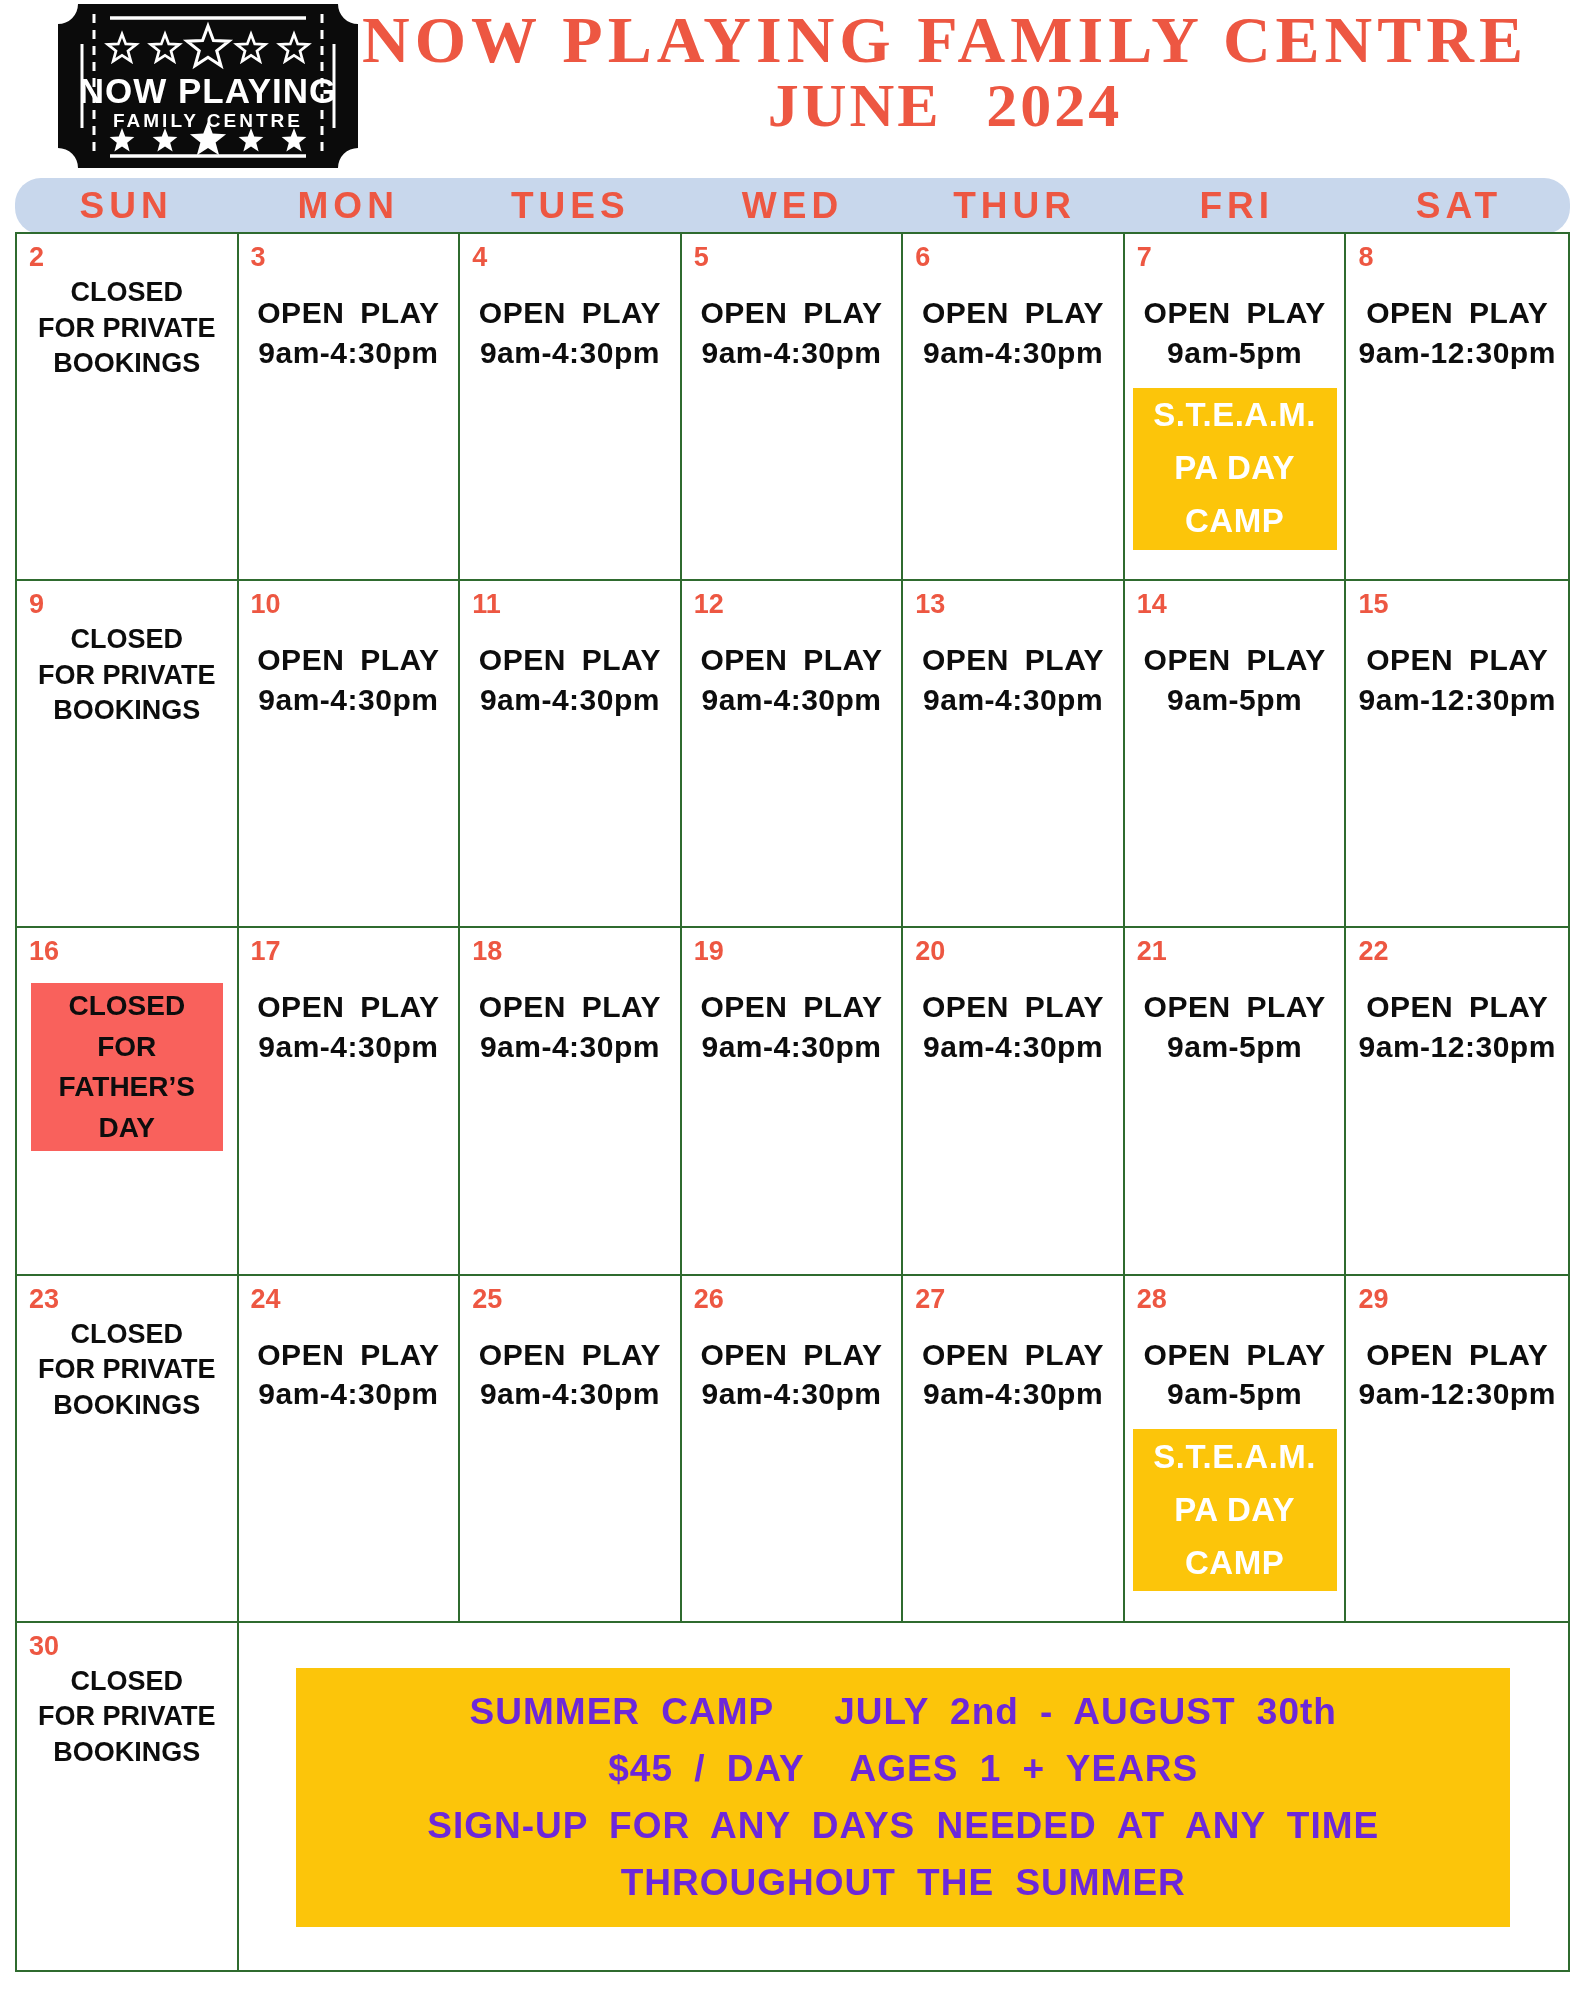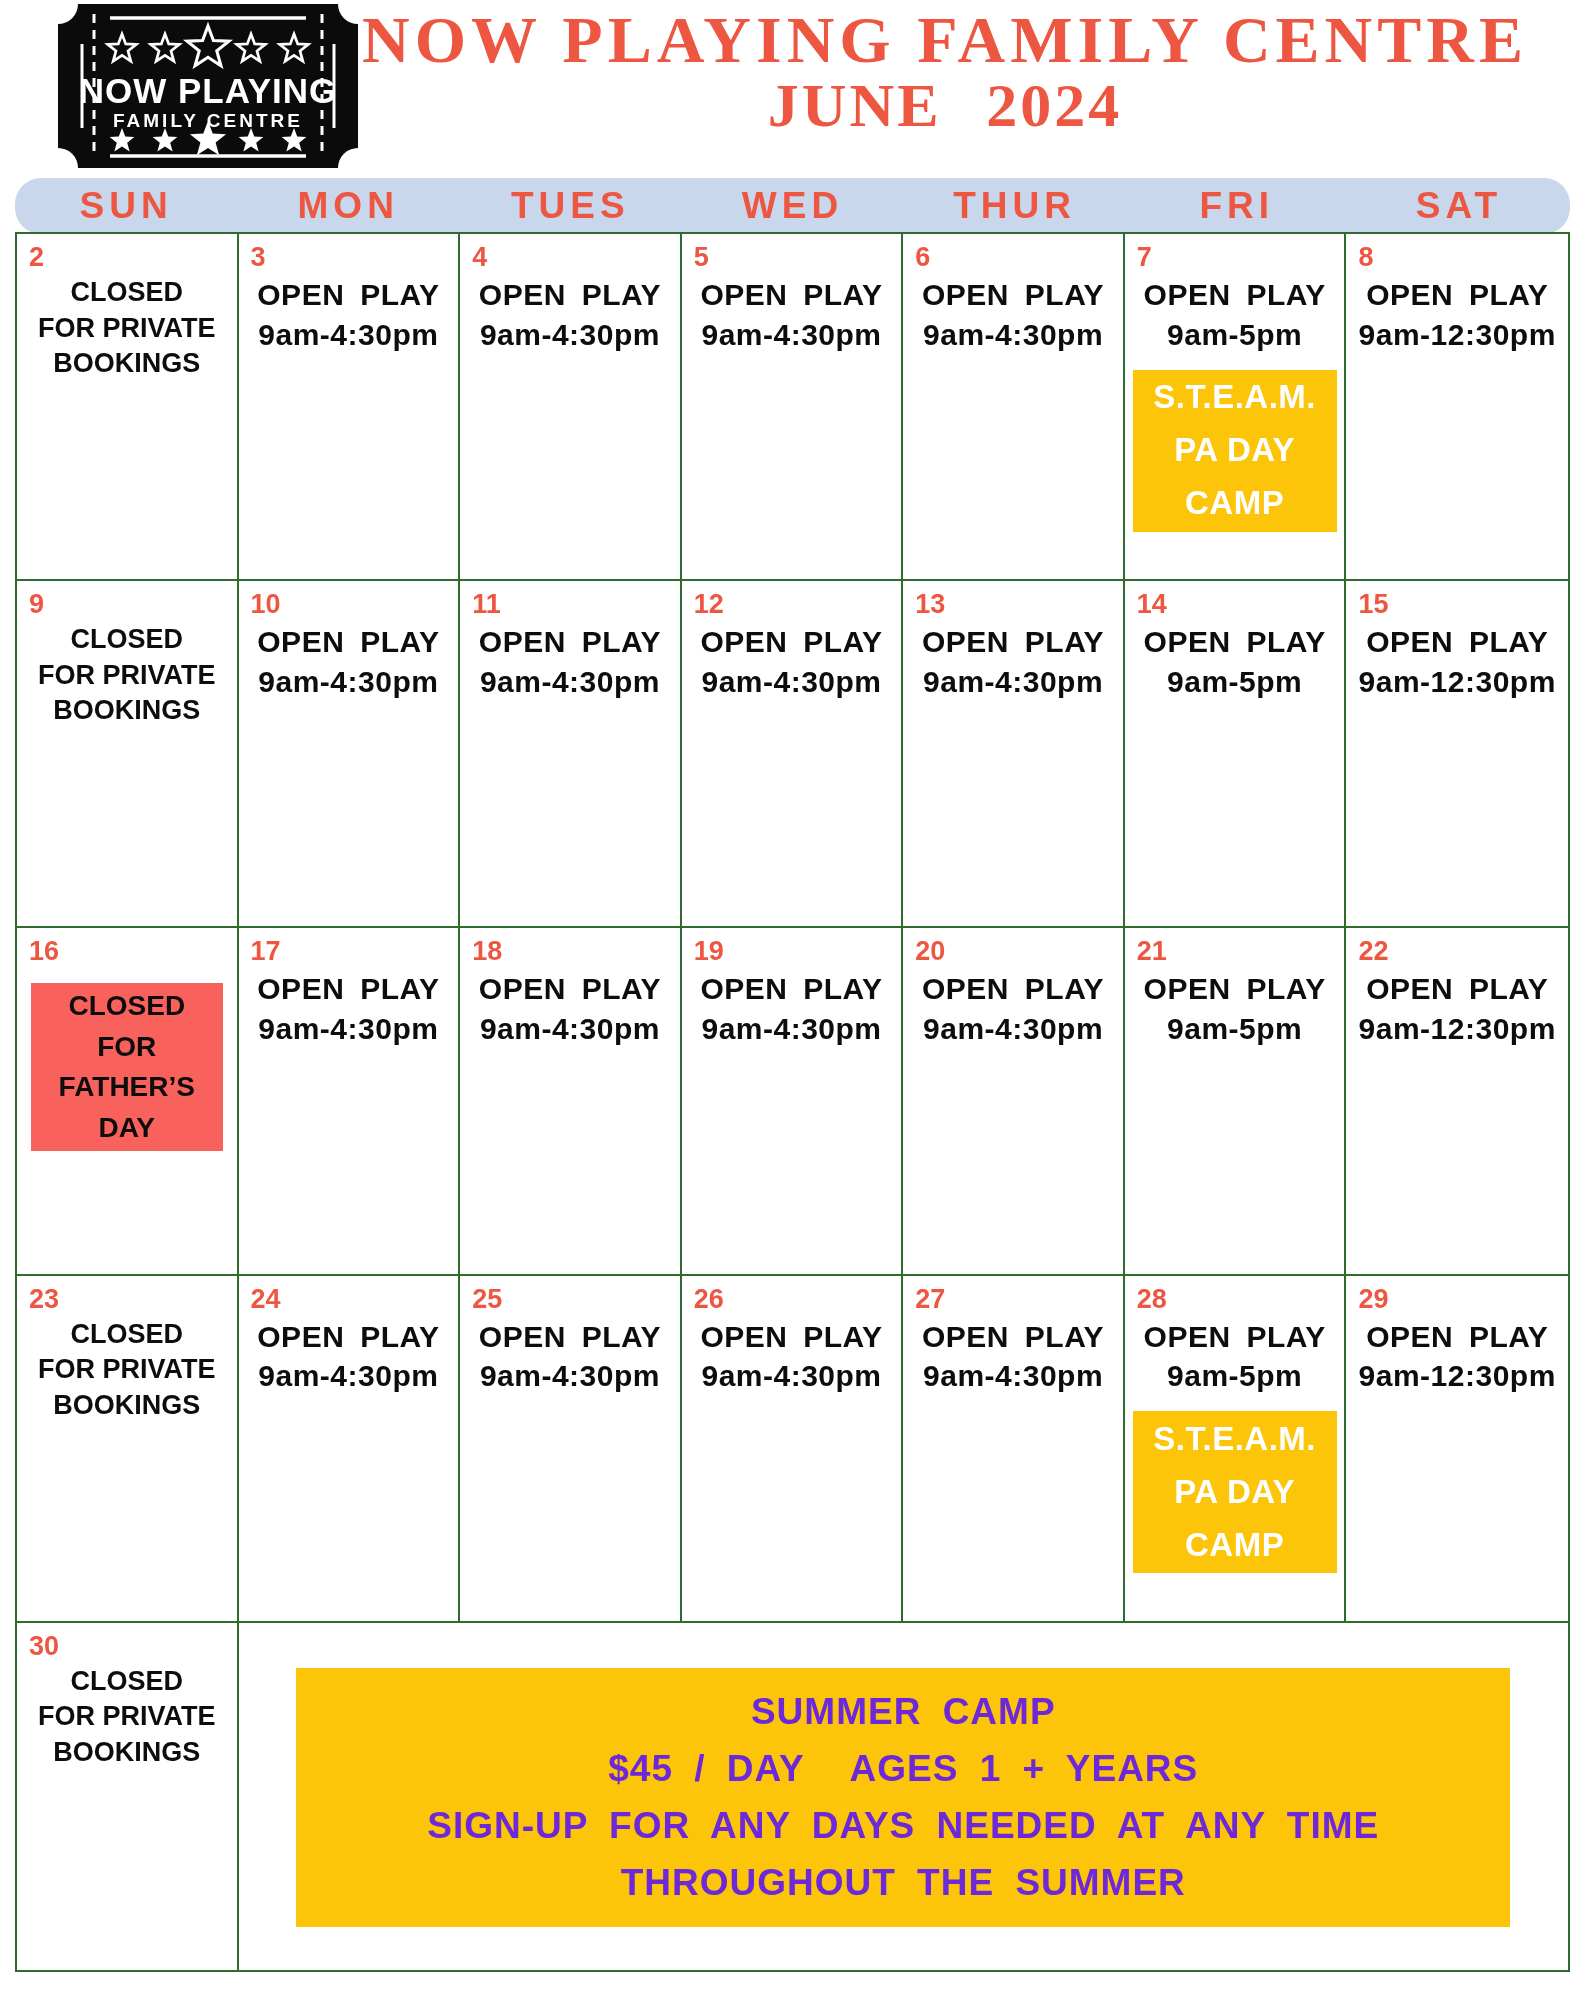--- a/index.html
+++ b/index.html
@@ -35,21 +35,21 @@
     display:grid;grid-template-columns:repeat(7,1fr);grid-template-rows:repeat(5,1fr);
     border:2px solid var(--green);background:#fff;
   }
   .cell{
     border-right:2px solid var(--green);border-bottom:2px solid var(--green);
     padding-top:8px;overflow:hidden;
   }
   .cell.lastcol{border-right:none;}
   .cell.lastrow{border-bottom:none;}
   .dn{color:var(--accent);font-weight:bold;font-size:27px;line-height:1.15;padding-left:12px;}
-  .op{text-align:center;font-weight:bold;font-size:30px;line-height:1.32;word-spacing:7px;letter-spacing:.5px;margin-top:2px;}
+  .op{text-align:center;font-weight:bold;font-size:30px;line-height:1.32;word-spacing:7px;letter-spacing:.5px;margin-top:20px;}
   .tm{text-align:center;font-weight:bold;font-size:30px;line-height:1.3;letter-spacing:.5px;}
   .cl{
     text-align:center;font-weight:bold;font-size:27px;line-height:1.32;
     white-space:pre-line;margin-top:2px;
   }
   .steam{
     width:204px;height:162px;margin:16px auto 0;background:var(--yellow);
     display:flex;align-items:center;justify-content:center;text-align:center;
     color:#fff;font-weight:bold;font-size:33px;line-height:1.6;white-space:pre-line;letter-spacing:.5px;
   }
@@ -279,20 +279,21 @@
   <div class="cell lastrow">
       <div class="dn">30</div>
       <div class="cl">CLOSED
 FOR PRIVATE
 BOOKINGS</div>
     </div>
   <div class="cell banner-cell lastcol lastrow">
     <div class="banner">
       <div class="bl g60">
           <span>SUMMER CAMP</span>
+          <span>JULY 2nd - AUGUST 30th</span>
         </div>
       <div class="bl g45">
           <span>$45 / DAY</span>
           <span>AGES 1 + YEARS</span>
         </div>
       <div class="bl">
           <span>SIGN-UP FOR ANY DAYS NEEDED AT ANY TIME</span>
         </div>
       <div class="bl">
           <span>THROUGHOUT THE SUMMER</span>

